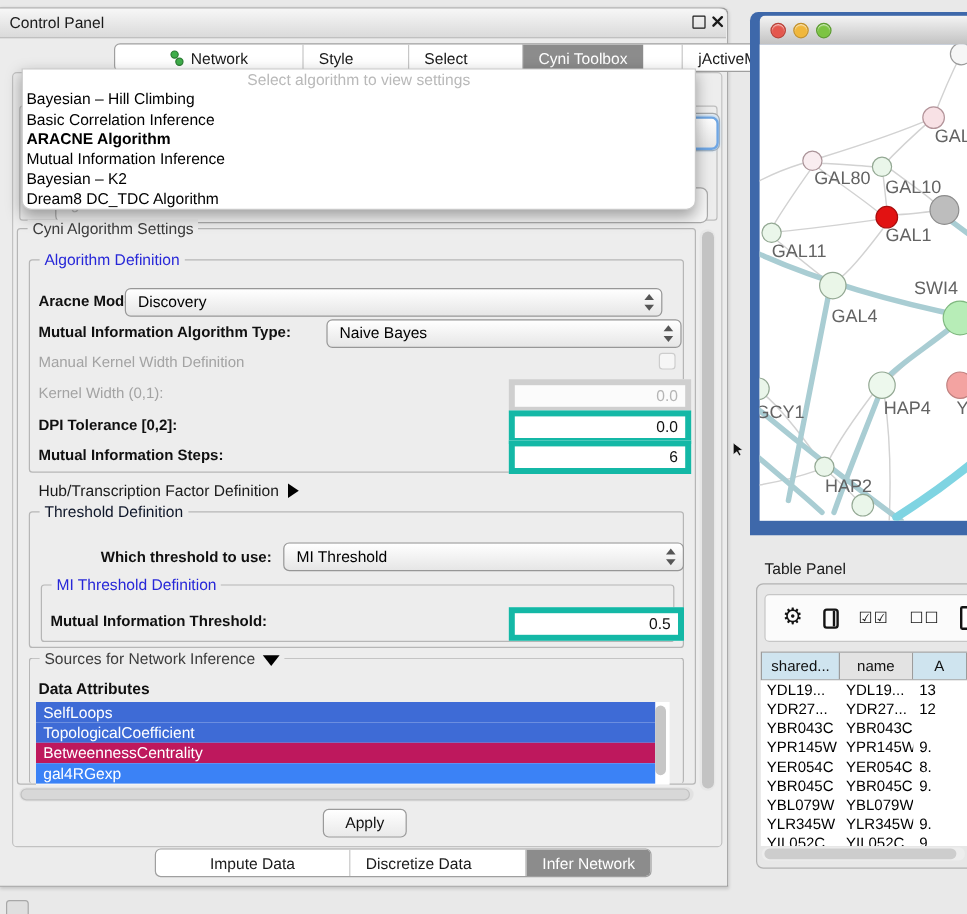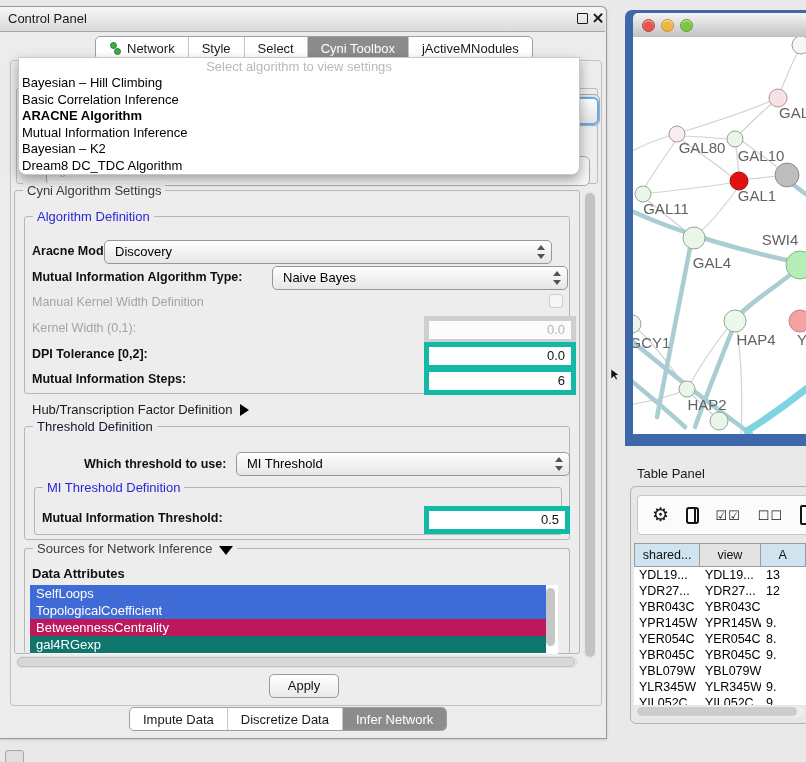--- a/index.html
+++ b/index.html
@@ -15,21 +15,21 @@
                background:linear-gradient(#f7f7f7,#dadada);border-bottom:1px solid #a6a6a6;
                border-top-right-radius:6px;}
   #cp-title{left:8px;top:11px;font-size:13px;color:#1a1a1a;}
   .float-ico{left:577px;top:13px;width:9px;height:9px;border:1.5px solid #1a1a1a;border-radius:1px;}
   .close-ico{left:592px;top:12px;width:12px;height:12px;}
   .close-ico::before,.close-ico::after{content:"";position:absolute;left:5px;top:0;width:2.4px;height:12px;background:#1a1a1a;border-radius:1px;}
   .close-ico::before{transform:rotate(45deg);} .close-ico::after{transform:rotate(-45deg);}
 
   
   .seg-bar{display:flex;background:#fff;border:1px solid #9f9f9f;border-radius:5px;overflow:hidden;height:22px;}
-  .seg{display:flex;align-items:center;gap:5px;padding:0 13px;font-size:13px;color:#1a1a1a;border-left:1px solid #c7c7c7;white-space:nowrap;}
+  .seg{display:flex;align-items:center;gap:5px;padding:0 13px;font-size:13px;color:#1a1a1a;border-left:1px solid #c7c7c7;white-space:nowrap;margin-left:32px;}
   .seg:first-child{border-left:none;}
   .seg.sel{background:#8c8c8c;color:#fff;}
   #main-tab-bar{left:95px;top:36px;}
   #bottom-tab-bar{left:129px;top:707px;}
   .net-ico{position:relative;width:13px;height:13px;display:inline-block;}
   .net-ico::before{content:"";position:absolute;left:1px;top:0;width:5px;height:5px;border-radius:50%;background:#3fae4a;border:1px solid #2c7d34;}
   .net-ico::after{content:"";position:absolute;right:1px;bottom:0;width:5px;height:5px;border-radius:50%;background:#3fae4a;border:1px solid #2c7d34;}
 
   
   #content-panel{left:10px;top:60px;width:590px;height:644px;background:#ededed;
@@ -215,21 +215,21 @@
   <div class="abs tfield" style="left:424px;top:506px;width:124px;">0.5</div>
 
   <div class="abs groupbox" style="left:24px;top:548px;width:544px;height:104px;border-bottom:none;">
     <span class="gb-title"><span>Sources for Network Inference</span><span class="down-tri"></span></span>
   </div>
   <div class="abs blab" style="left:32px;top:566px;font-size:13px;">Data Attributes</div>
   <div class="abs" id="src-list">
       <div class="src-item" style="background: rgb(62, 107, 214);">SelfLoops</div>
       <div class="src-item" style="background: rgb(62, 107, 214);">TopologicalCoefficient</div>
       <div class="src-item" style="background: #be185d;">BetweennessCentrality</div>
-      <div class="src-item" style="background: #0f766e;">gal4RGexp</div>
+      <div class="src-item" style="background: #3b82f6;">gal4RGexp</div>
     </div>
   <div class="abs" id="src-vthumb"></div>
 
   <div class="abs" id="vscroll">
       <div class="thumb"></div>
     </div>
   <div class="abs" id="hscroll">
       <div class="thumb"></div>
     </div>
 
@@ -315,21 +315,21 @@
   <div class="abs" id="tp-window">
     <div id="tp-toolbar">
         <span class="ticon gear-icon"></span>
         <span class="ticon split-columns-icon"></span>
         <span class="ticon checked-pair-icon"></span>
         <span class="ticon unchecked-pair-icon"></span>
         <span class="ticon document-icon"></span>
       </div>
     <div id="tp-header">
         <div class="th" style="width: 66px; background: rgb(207, 228, 239);">shared...</div>
-        <div class="th" style="width: 61px; background: rgb(227, 227, 227);">view</div>
+        <div class="th" style="width: 61px; background: rgb(227, 227, 227);">name</div>
         <div class="th" style="width: 46px; background: rgb(207, 228, 239);">A</div>
       </div>
     <div id="tp-rows">
         <div class="trow">
           <div class="td" style="width: 66px;">YDL19...</div>
           <div class="td" style="width: 61px;">YDL19...</div>
           <div class="td" style="width: 46px;">13</div>
         </div>
         <div class="trow">
           <div class="td" style="width: 66px;">YDR27...</div>

